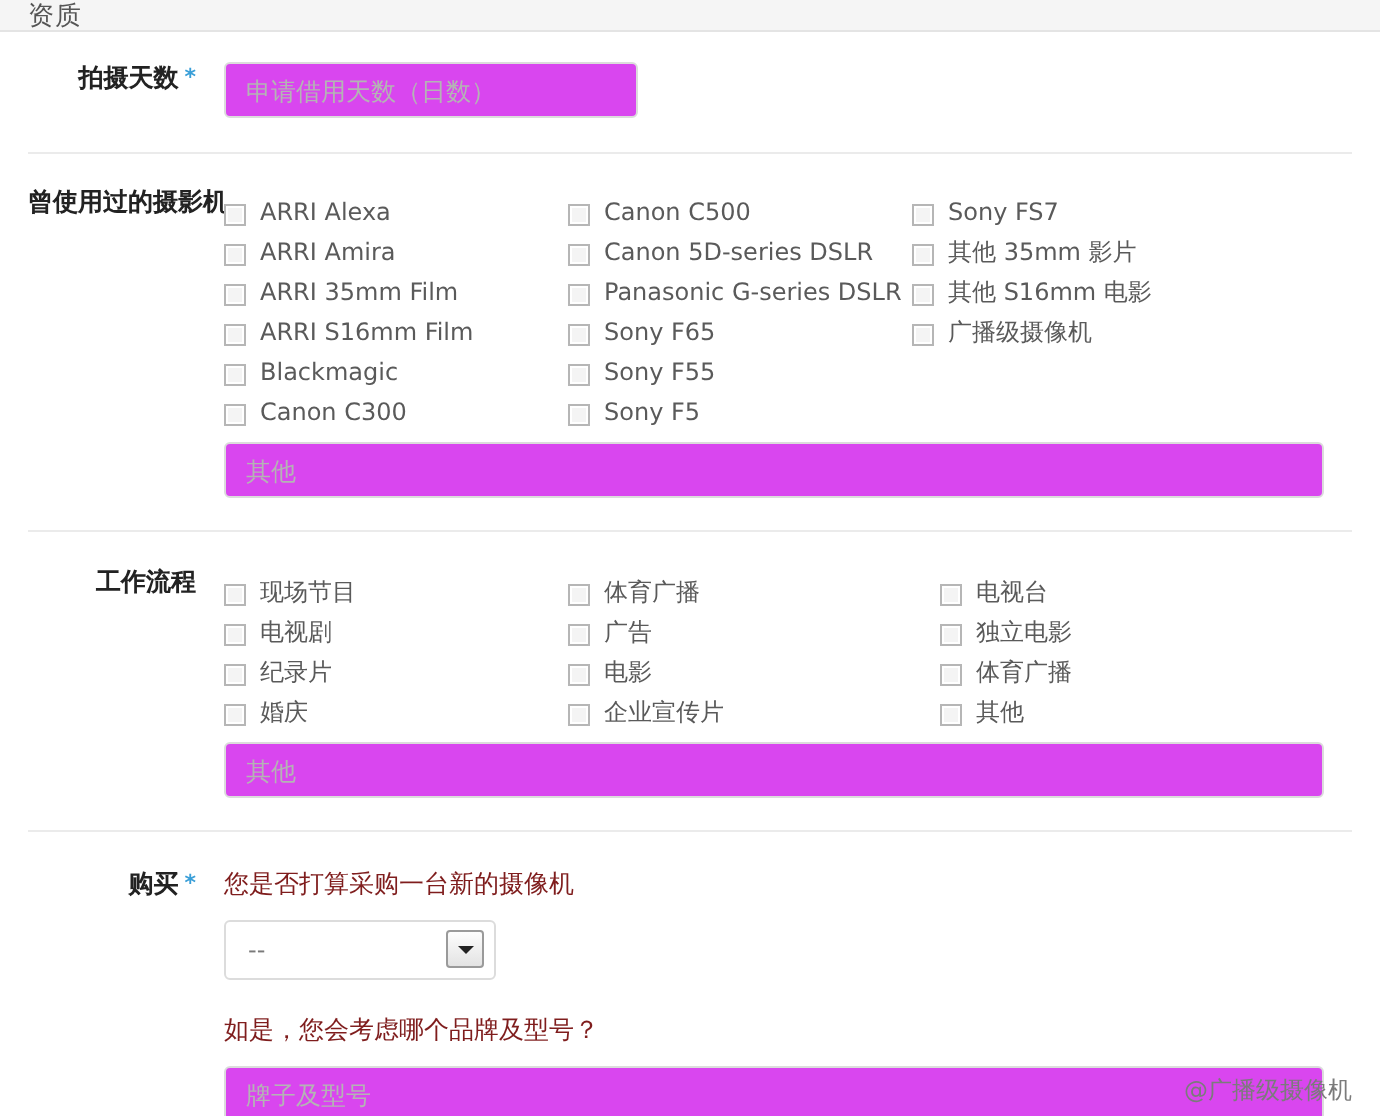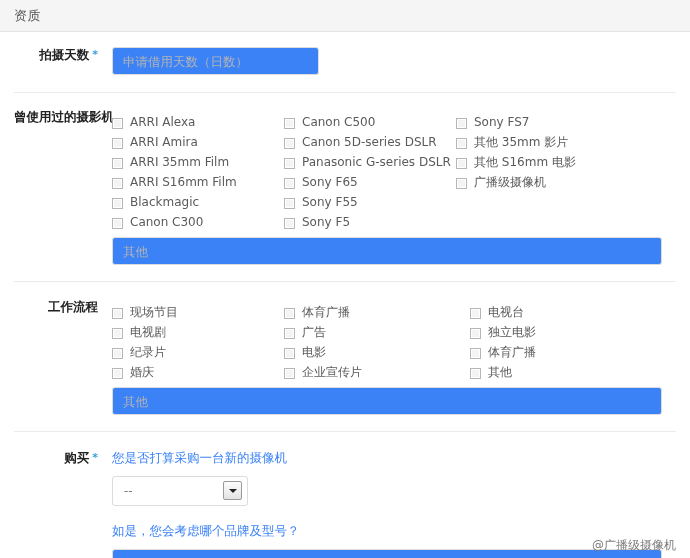--- a/index.html
+++ b/index.html
@@ -11,21 +11,21 @@
     width: 690px;
     height: 558px;
     font-family: "DejaVu Sans", "Liberation Sans", sans-serif;
     color: #333;
     overflow: hidden;
     position: relative;
   }
 
   
   .header-bar {
-    height: 32px;
+    height: 16px;
     background: #f5f5f5;
     border-bottom: 1px solid #e4e4e4;
     display: flex;
     align-items: center;
     padding-left: 14px;
     box-sizing: border-box;
   }
   .header-title {
     font-size: 13px;
     color: #555;
@@ -60,21 +60,21 @@
   .row-field {
     flex: 1;
   }
 
   
   .txt {
     box-sizing: border-box;
     height: 28px;
     border: 1px solid #dcdcdc;
     border-radius: 3px;
-    background: #3b82f6;
+    background: #d946ef;
     font-size: 12.5px;
     color: #333;
     padding: 0 10px;
     outline: none;
     font-family: "DejaVu Sans", "Liberation Sans", sans-serif;
   }
   .txt::placeholder { color: #b4b4b4; }
   .txt-days { width: 207px; }
   .txt-wide { width: 550px; }
 
@@ -152,21 +152,21 @@
     width: 0;
     height: 0;
     border-left: 4px solid transparent;
     border-right: 4px solid transparent;
     border-top: 4px solid #222;
     display: block;
   }
 
   .q-text {
     font-size: 12.5px;
-    color: #3b82f6;
+    color: #7f1d1d;
     line-height: 16px;
     margin-bottom: 10px;
   }
 
   
   .watermark {
     position: absolute;
     right: 14px;
     bottom: 4px;
     font-size: 12px;

